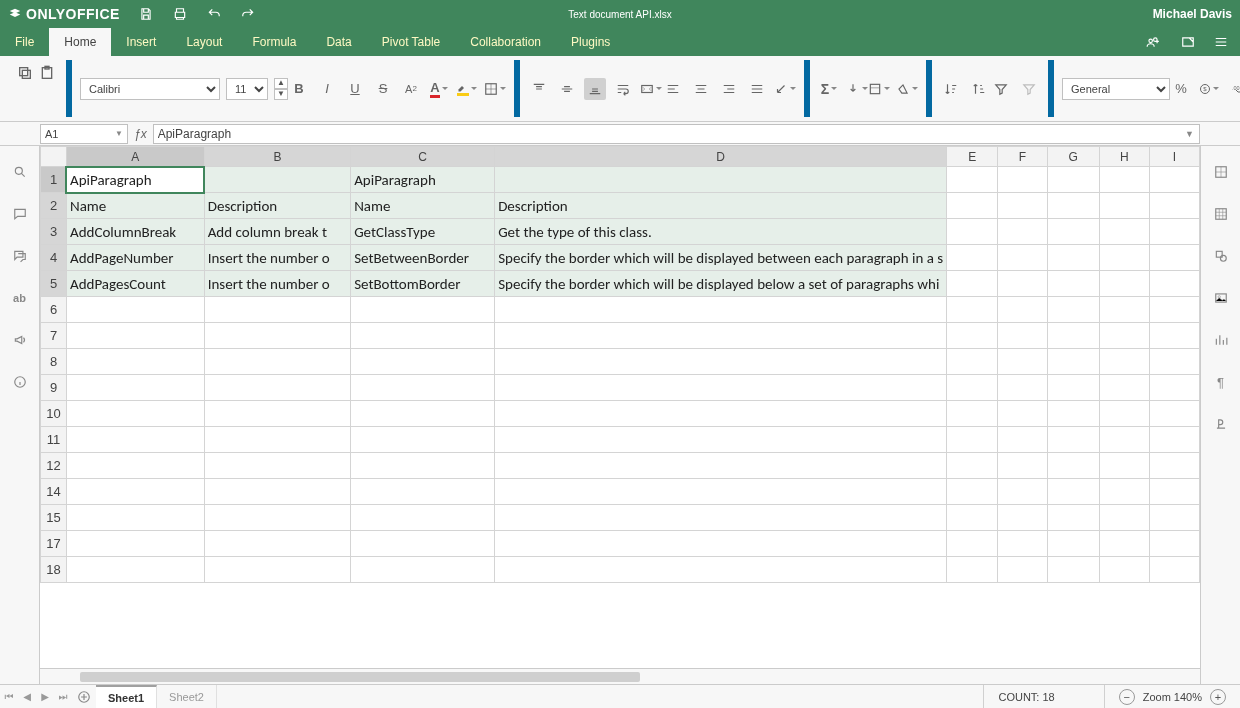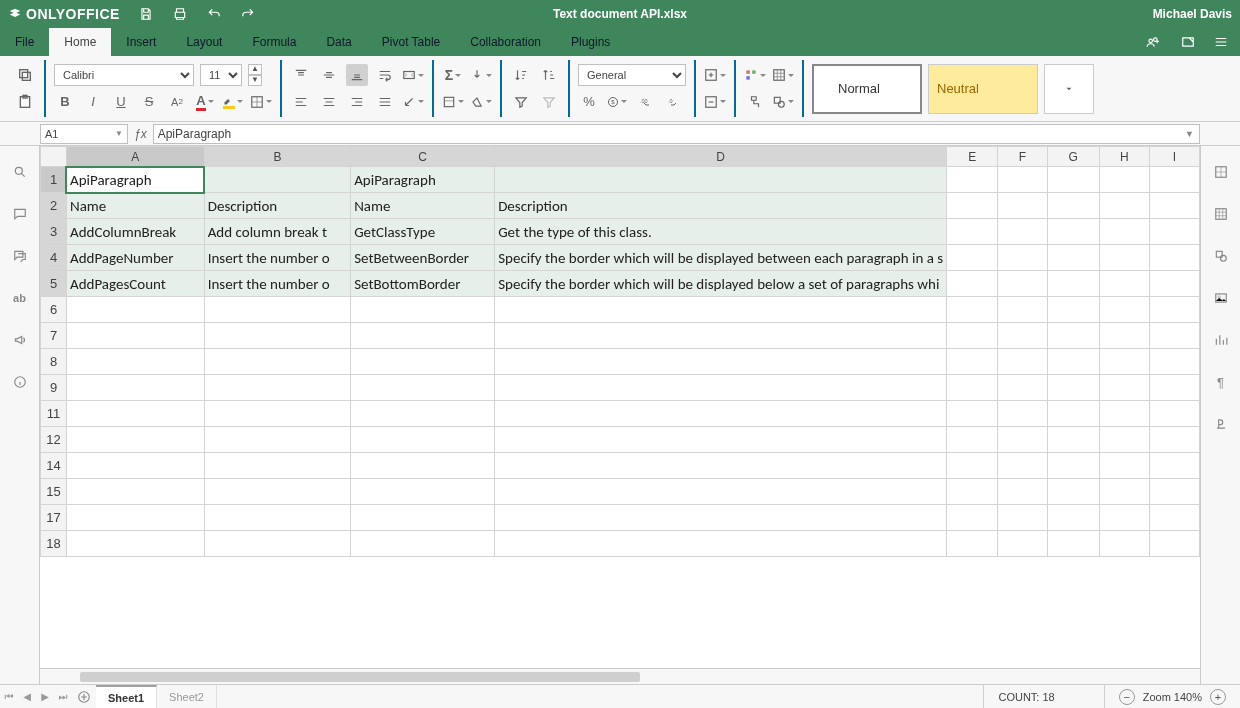--- a/index.html
+++ b/index.html
@@ -3,34 +3,34 @@
 <meta charset="utf-8">
 <style>
 * { box-sizing: border-box; margin: 0; padding: 0; font-family: Arial, sans-serif; }
 body { width: 1240px; height: 708px; overflow: hidden; background: #fff; display: flex; flex-direction: column; font-size: 12px; }
 
 
 .titlebar { height: 28px; background: #40865c; color: #fff; display: flex; align-items: center; padding: 0 8px; gap: 18px; }
 .logo { display: flex; align-items: center; gap: 4px; font-size: 14px; font-weight: 700; letter-spacing: 0.5px; }
 .logo svg { width: 14px; height: 14px; }
 .titlebar-icon { cursor: pointer; width: 16px; height: 16px; display: inline-flex; align-items: center; justify-content: center; }
-.titlebar .doc-title { position: absolute; left: 50%; transform: translateX(-50%); font-size: 12px; font-weight: 700; color: #fff; }
+.titlebar .doc-title { position: absolute; left: 50%; transform: translateX(-50%); font-size: 10px; font-weight: 400; color: #fff; }
 .titlebar .user { margin-left: auto; font-size: 12px; font-weight: 600; }
 
 
 .menubar { height: 28px; background: #40865c; display: flex; align-items: stretch; }
-.menu-tab { padding: 0 15px; display: flex; align-items: center; font-size: 12px; color: #0f172a; cursor: pointer; }
+.menu-tab { padding: 0 15px; display: flex; align-items: center; font-size: 12px; color: #fef9c3; cursor: pointer; }
 .menu-tab.file { background: #40865c; font-weight:400; }
 .menu-tab.active { background: #f7f7f7; color: #444; }
 .menubar .right-icons { margin-left: auto; display:flex; align-items:center; gap:18px; padding-right:12px; }
 .menubar .right-icons span { cursor:pointer; color:#fff; display:inline-flex; align-items:center; }
 
 
 .ribbon { height: 66px; background: #f7f7f7; border-bottom: 1px solid #cbcbcb; display: flex; align-items: stretch; padding: 4px 6px; gap: 0; }
-.ribbon-group { display:flex; flex-direction:column; justify-content:space-around; padding: 2px 8px; border-right: 2px solid #0369a1;}
+.ribbon-group { display:flex; flex-direction:row; justify-content:space-around; padding: 2px 8px; border-right: 6px solid #0369a1;}
 .ribbon-group:last-child { border-right:none; }
 .ribbon-row { display:flex; align-items:center; gap:6px; }
 .rb-btn { width:22px; height:22px; display:inline-flex; align-items:center; justify-content:center; cursor:pointer; color:#666; border-radius:2px; }
 .rb-select { height:22px; border:1px solid #c0c0c0; background:#fff; font-size:11px; padding:0 4px; color:#444; }
 .rb-select.font { width:140px; }
 .rb-select.size { width:42px;}
 .rb-select.numfmt { width:108px;}
 .spinner { display:flex; flex-direction:column;}
 .spinner .sbtn { width:14px; height:11px; border:1px solid #c0c0c0; background:#fff; font-size:8px; line-height:8px; text-align:center; cursor:pointer; color:#555;}
 .style-normal { width:110px; height:50px; border:2px solid #888; background:#fff; display:flex; align-items:center; padding-left:24px; font-size:13px; color:#333; cursor:pointer;}
@@ -543,20 +543,32 @@
               <td style="overflow: hidden;"></td>
               <td></td>
               <td></td>
               <td></td>
               <td></td>
               <td></td>
               <td></td>
               <td></td>
             </tr>
             <tr>
+              <th>10</th>
+              <td></td>
+              <td style="overflow: hidden;"></td>
+              <td></td>
+              <td></td>
+              <td></td>
+              <td></td>
+              <td></td>
+              <td></td>
+              <td></td>
+            </tr>
+            <tr>
               <th>11</th>
               <td></td>
               <td style="overflow: hidden;"></td>
               <td></td>
               <td></td>
               <td></td>
               <td></td>
               <td></td>
               <td></td>
               <td></td>

